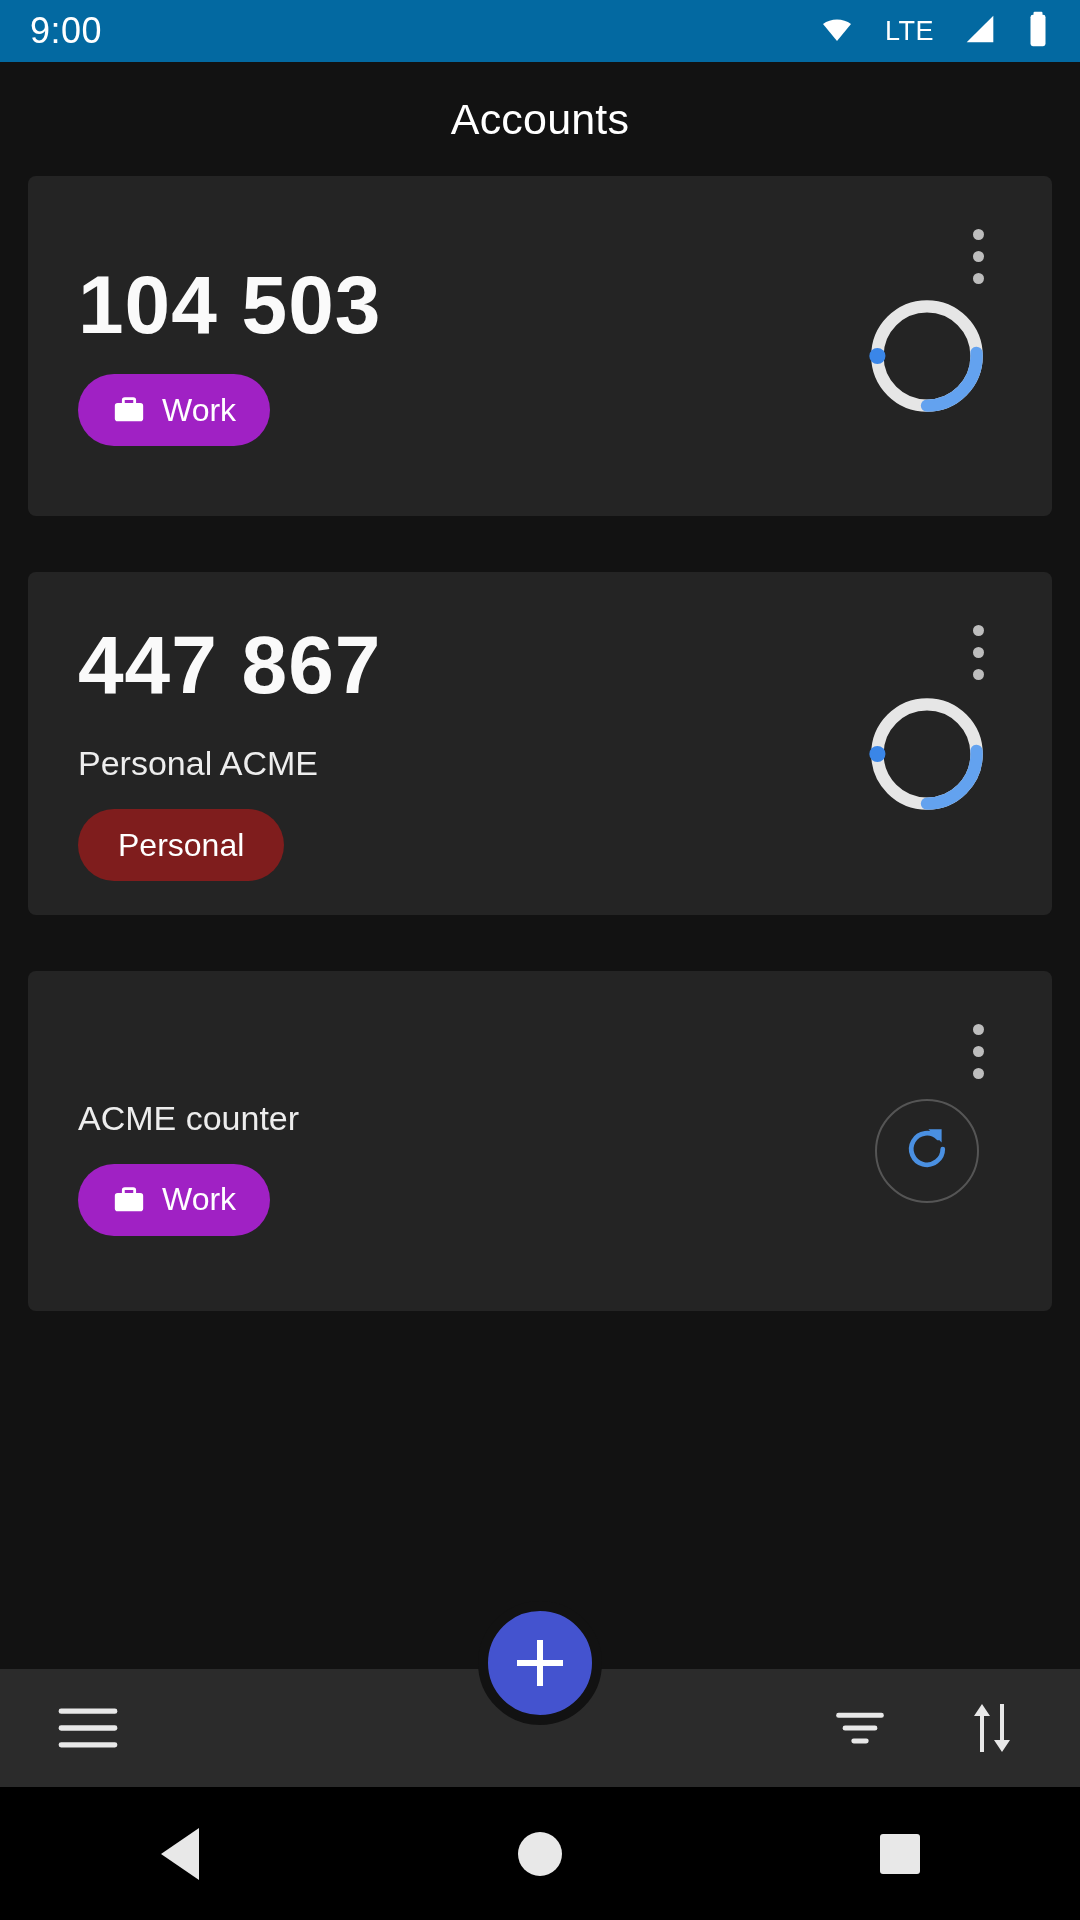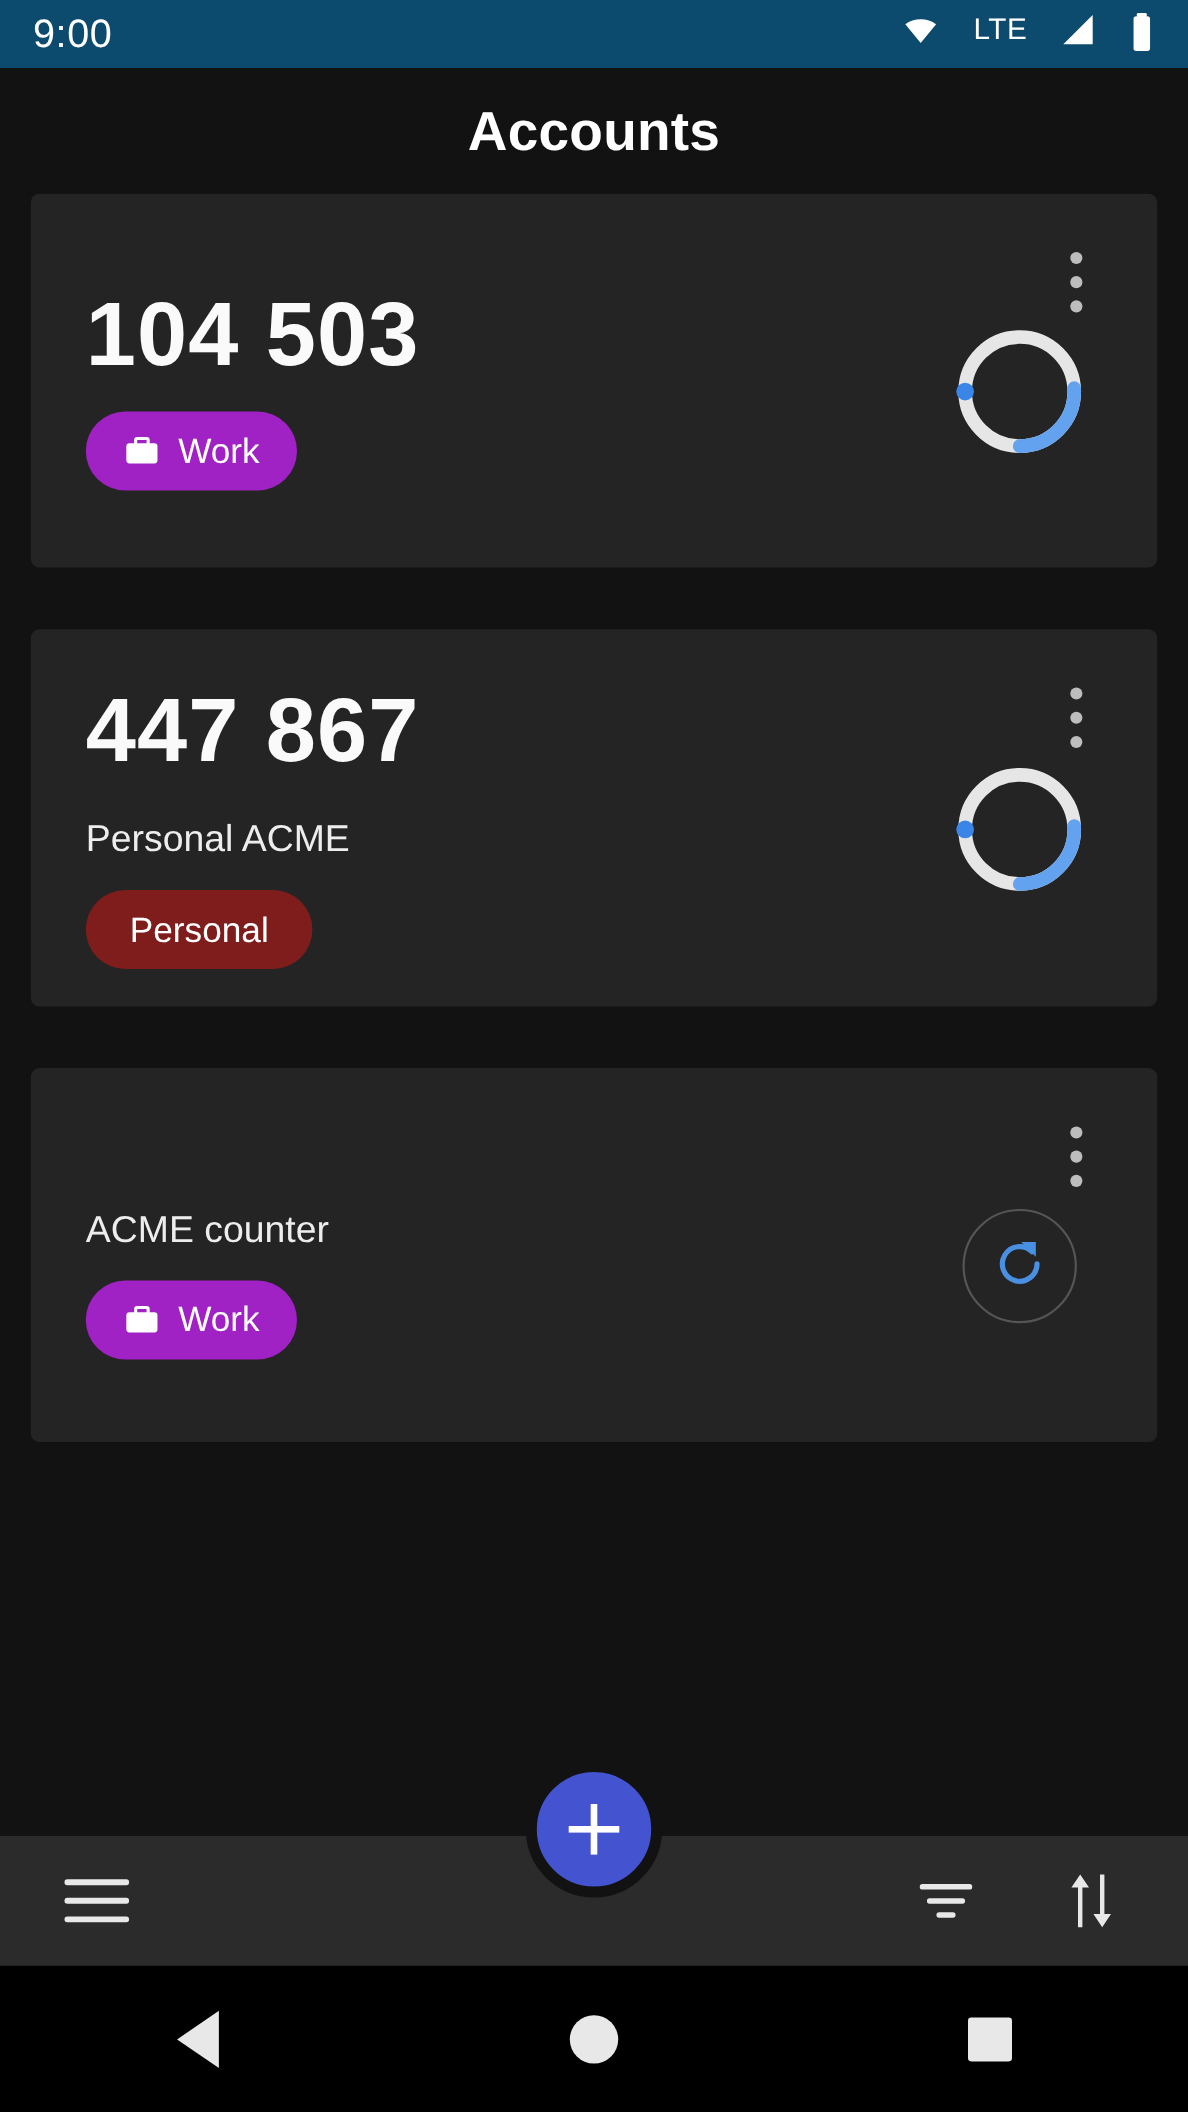--- a/index.html
+++ b/index.html
@@ -13,50 +13,50 @@
     position: relative;
     width: 1080px; height: 1920px;
     background: #121212;
     display: flex; flex-direction: column;
   }
 
   
   .statusbar {
     height: 62px;
     flex: 0 0 62px;
-    background: #0c4a6e;
+    background: #0369a1;
     display: flex; align-items: center;
     padding: 0 30px;
     color: #fff;
   }
   .status-time {
     font-size: 36px;
     font-weight: 400;
     letter-spacing: .5px;
   }
   .status-right {
     margin-left: auto;
-    display: flex; align-items: flex-start; gap: 28px;
+    display: flex; align-items: center; gap: 28px;
   }
   .status-right .lte {
     font-size: 27px;
     letter-spacing: .5px;
   }
   .ico { display: block; }
 
   
   .appbar {
     flex: 0 0 114px;
     display: flex; align-items: center; justify-content: center;
     background: #121212;
   }
   .appbar h1 {
     color: #fff;
-    font-size: 50px;
-    font-weight: 700;
+    font-size: 43px;
+    font-weight: 400;
     letter-spacing: .2px;
   }
 
   
   .list {
     flex: 1 1 auto;
     background: #121212;
     padding: 0 28px;
     overflow: hidden;
   }

